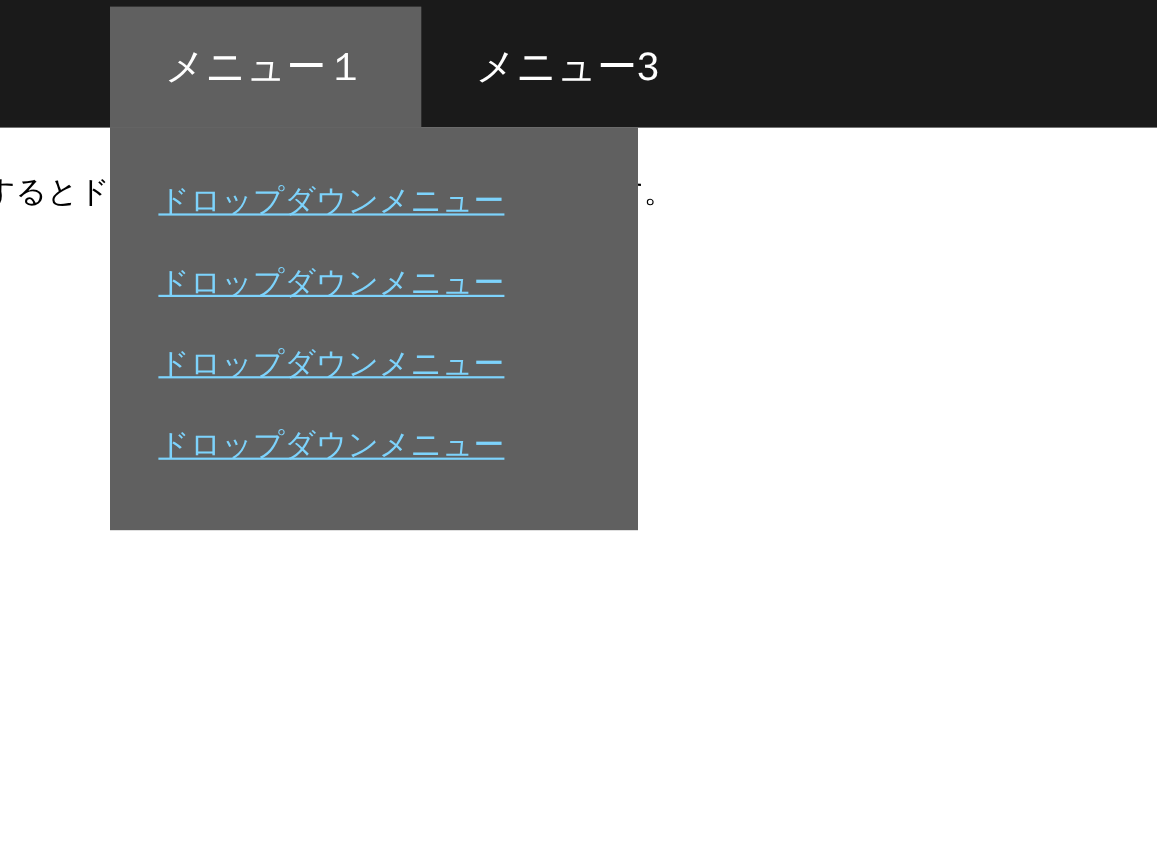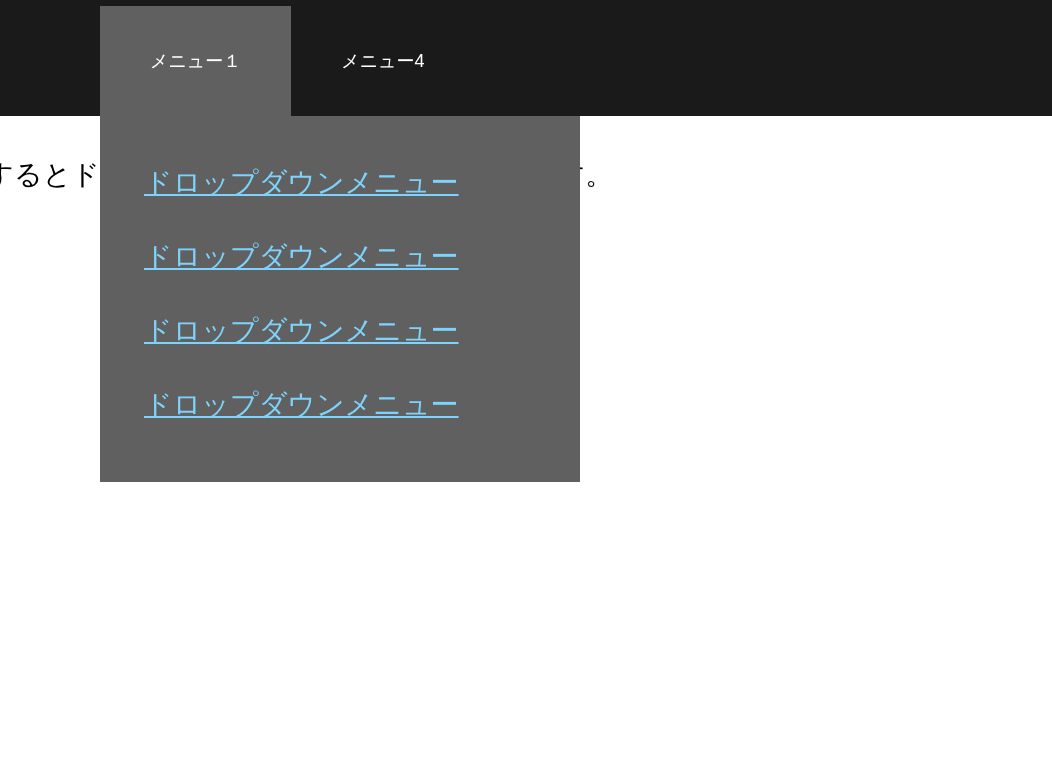--- a/index.html
+++ b/index.html
@@ -33,21 +33,21 @@
 
     .menu-item {
       position: relative;
     }
 
     .menu-link {
       display: flex;
       align-items: center;
       justify-content: center;
       color: #ffffff;
-      font-size: 18px;
+      font-size: 36px;
       padding: 18px 50px;
       height: 110px;
       cursor: pointer;
       white-space: nowrap;
     }
 
     .menu-item.active .menu-link {
       background-color: #606060;
     }
 
@@ -94,20 +94,20 @@
     <li class="menu-item active">
       <a class="menu-link">メニュー１</a>
       <div class="dropdown">
         <a class="dropdown-item">ドロップダウンメニュー</a>
         <a class="dropdown-item">ドロップダウンメニュー</a>
         <a class="dropdown-item">ドロップダウンメニュー</a>
         <a class="dropdown-item">ドロップダウンメニュー</a>
       </div>
     </li>
     <li class="menu-item">
-      <a class="menu-link">メニュー4</a>
+      <a class="menu-link">メニュー3</a>
     </li>
   </ul>
 </nav>
 
 <div class="content">
   <p class="content-text">ューをhoverするとドロップダウンメニューが表示されます。</p>
 </div>
 
 </body></html>

